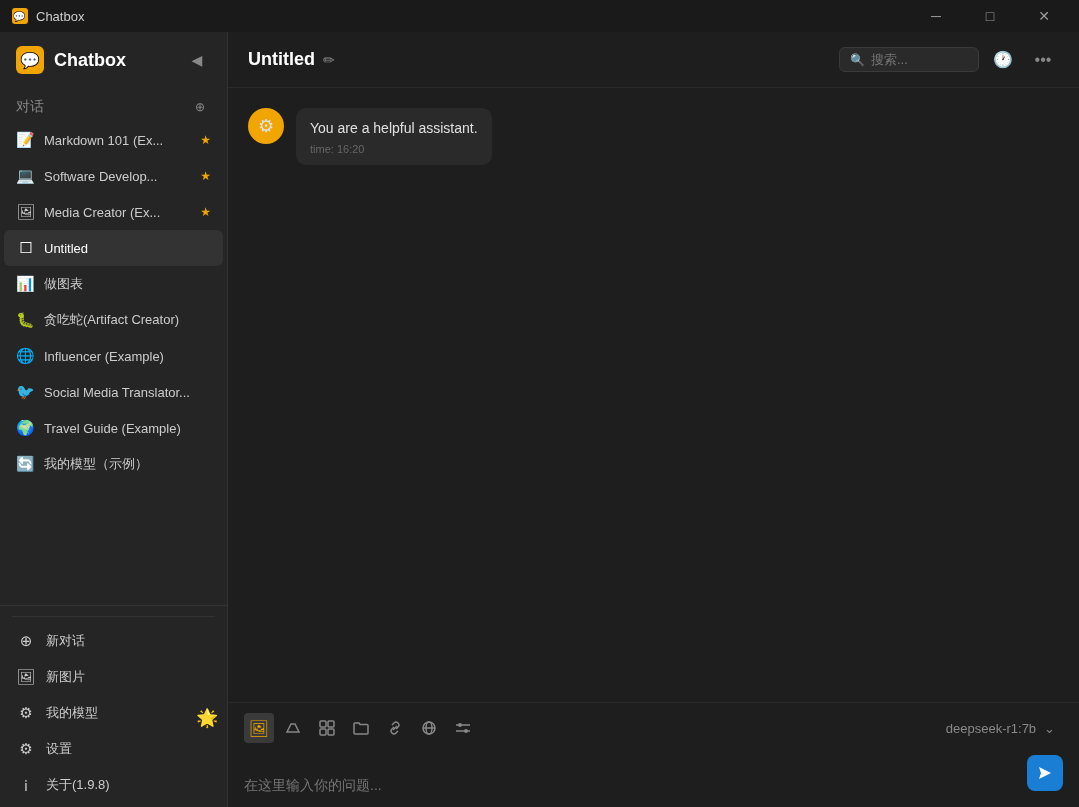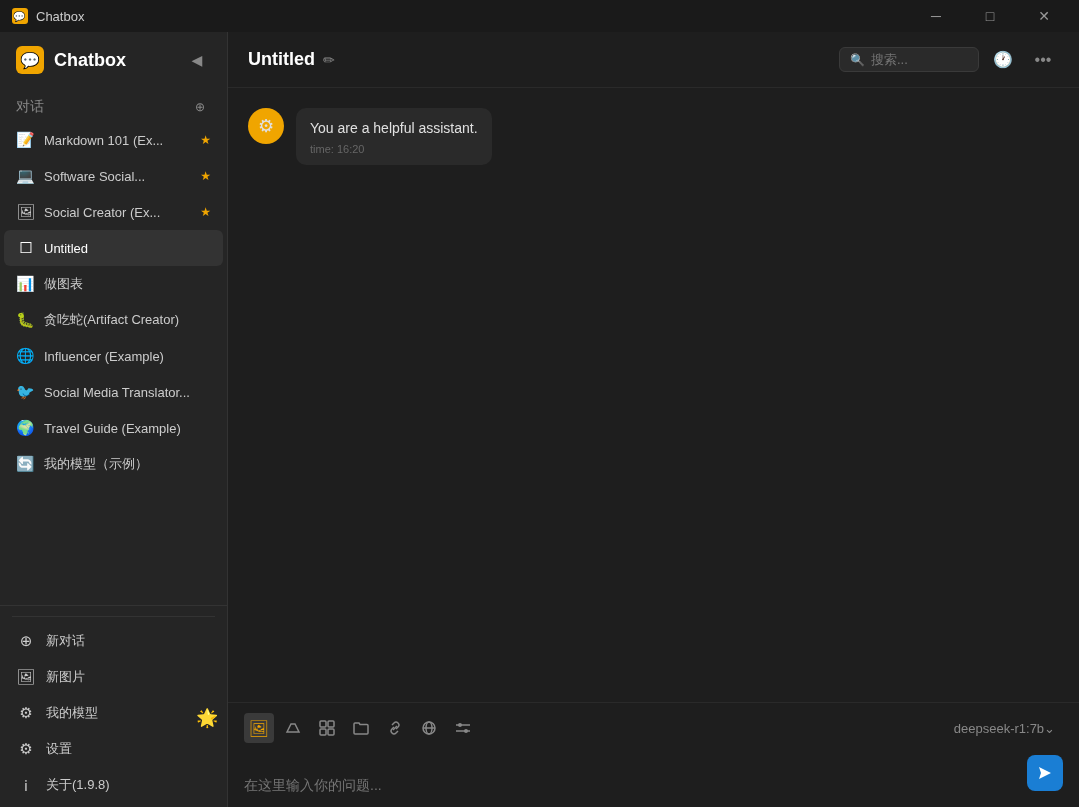--- a/index.html
+++ b/index.html
@@ -329,21 +329,21 @@
       border-radius: 4px;
       font-size: 16px;
     }
     .tool-btn.active {
       background: #3a3a3a;
       color: #f0a500;
     }
     .model-selector {
       display: flex;
       align-items: center;
-      gap: 0;
+      gap: 8px;
       font-size: 13px;
       color: #888;
       cursor: pointer;
       padding: 4px 8px;
       border-radius: 4px;
     }
     .input-row {
       display: flex;
       align-items: center;
       gap: 8px;
@@ -416,27 +416,27 @@
     <div class="sidebar-list">
 
       <div class="sidebar-item">
         <div class="sidebar-item-icon">📝</div>
         <span class="sidebar-item-text">Markdown 101 (Ex...</span>
         <span class="sidebar-item-star">★</span>
       </div>
 
       <div class="sidebar-item">
         <div class="sidebar-item-icon">💻</div>
-        <span class="sidebar-item-text">Software Social...</span>
+        <span class="sidebar-item-text">Software Develop...</span>
         <span class="sidebar-item-star">★</span>
       </div>
 
       <div class="sidebar-item">
         <div class="sidebar-item-icon">🖼</div>
-        <span class="sidebar-item-text">Social Creator (Ex...</span>
+        <span class="sidebar-item-text">Media Creator (Ex...</span>
         <span class="sidebar-item-star">★</span>
       </div>
 
       <div class="sidebar-item active">
         <div class="sidebar-item-icon">☐</div>
         <span class="sidebar-item-text">Untitled</span>
       </div>
 
       <div class="sidebar-item">
         <div class="sidebar-item-icon">📊</div>

